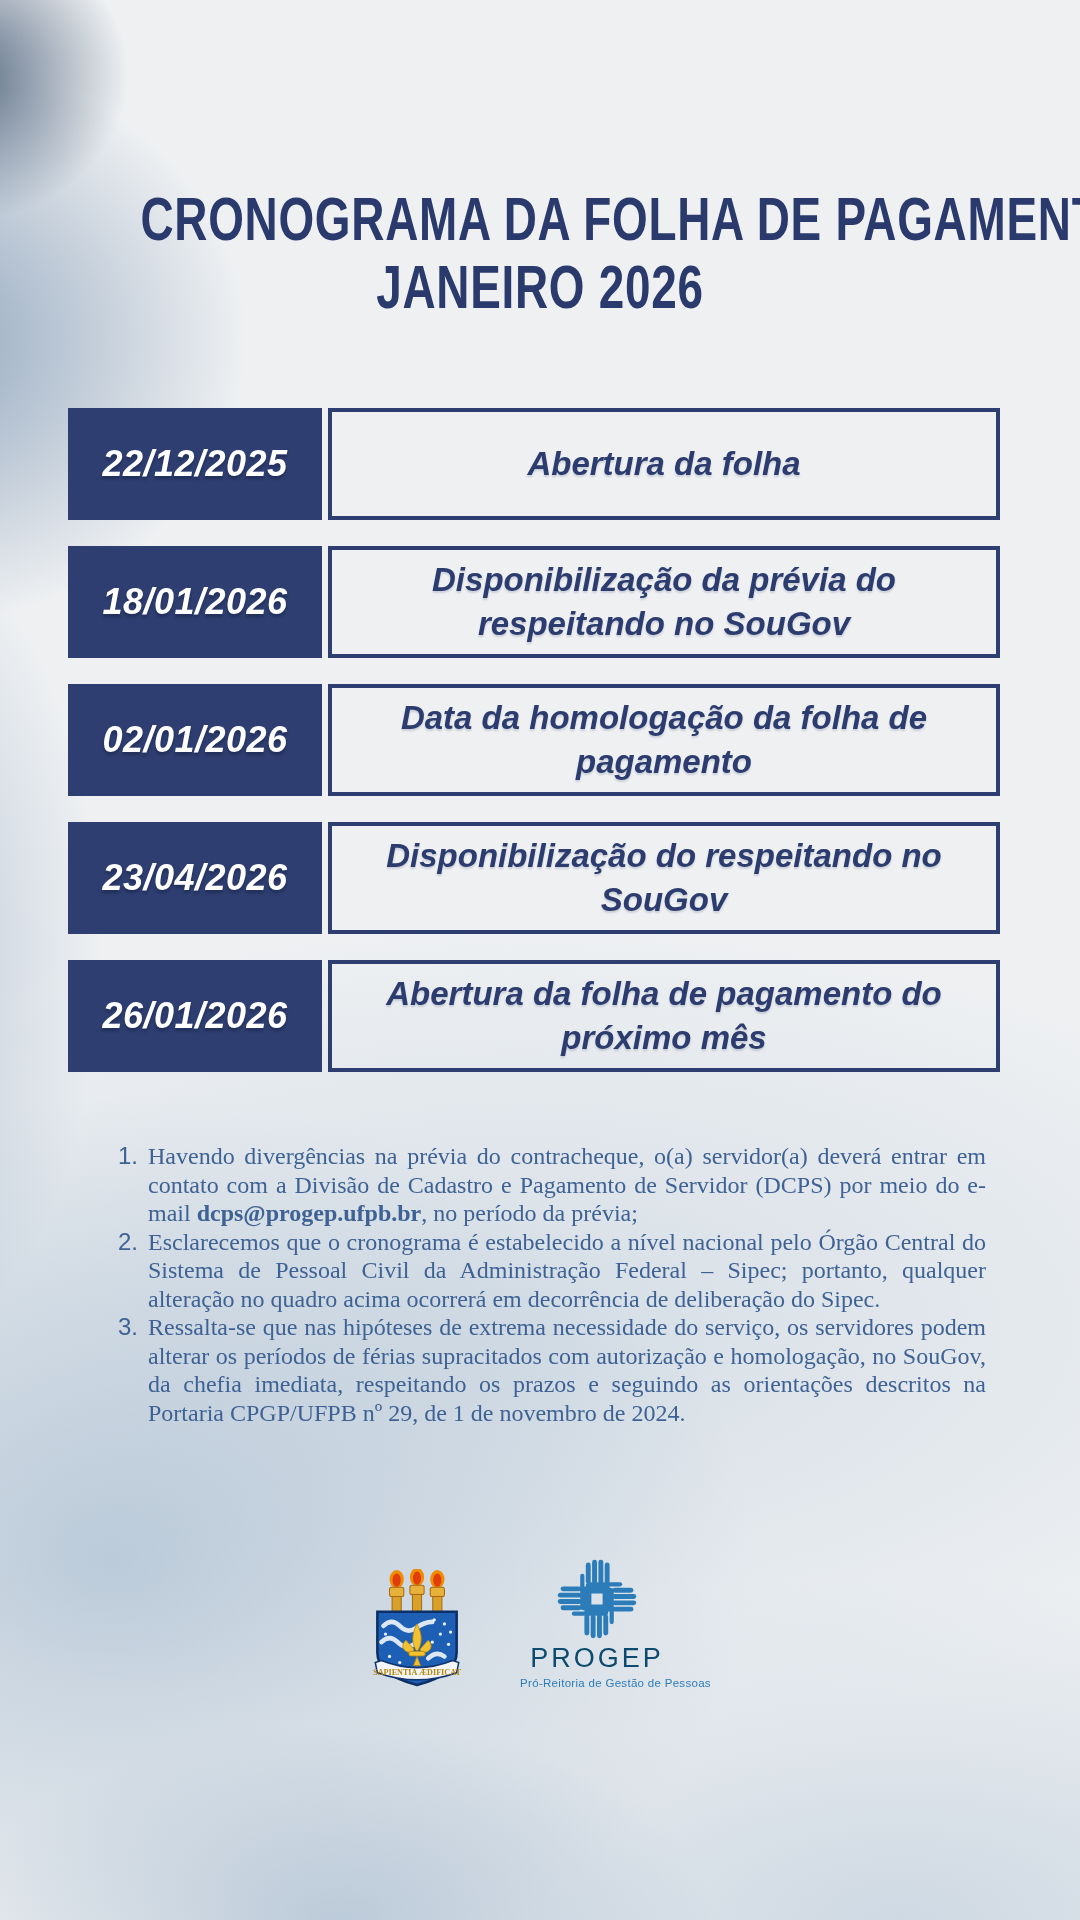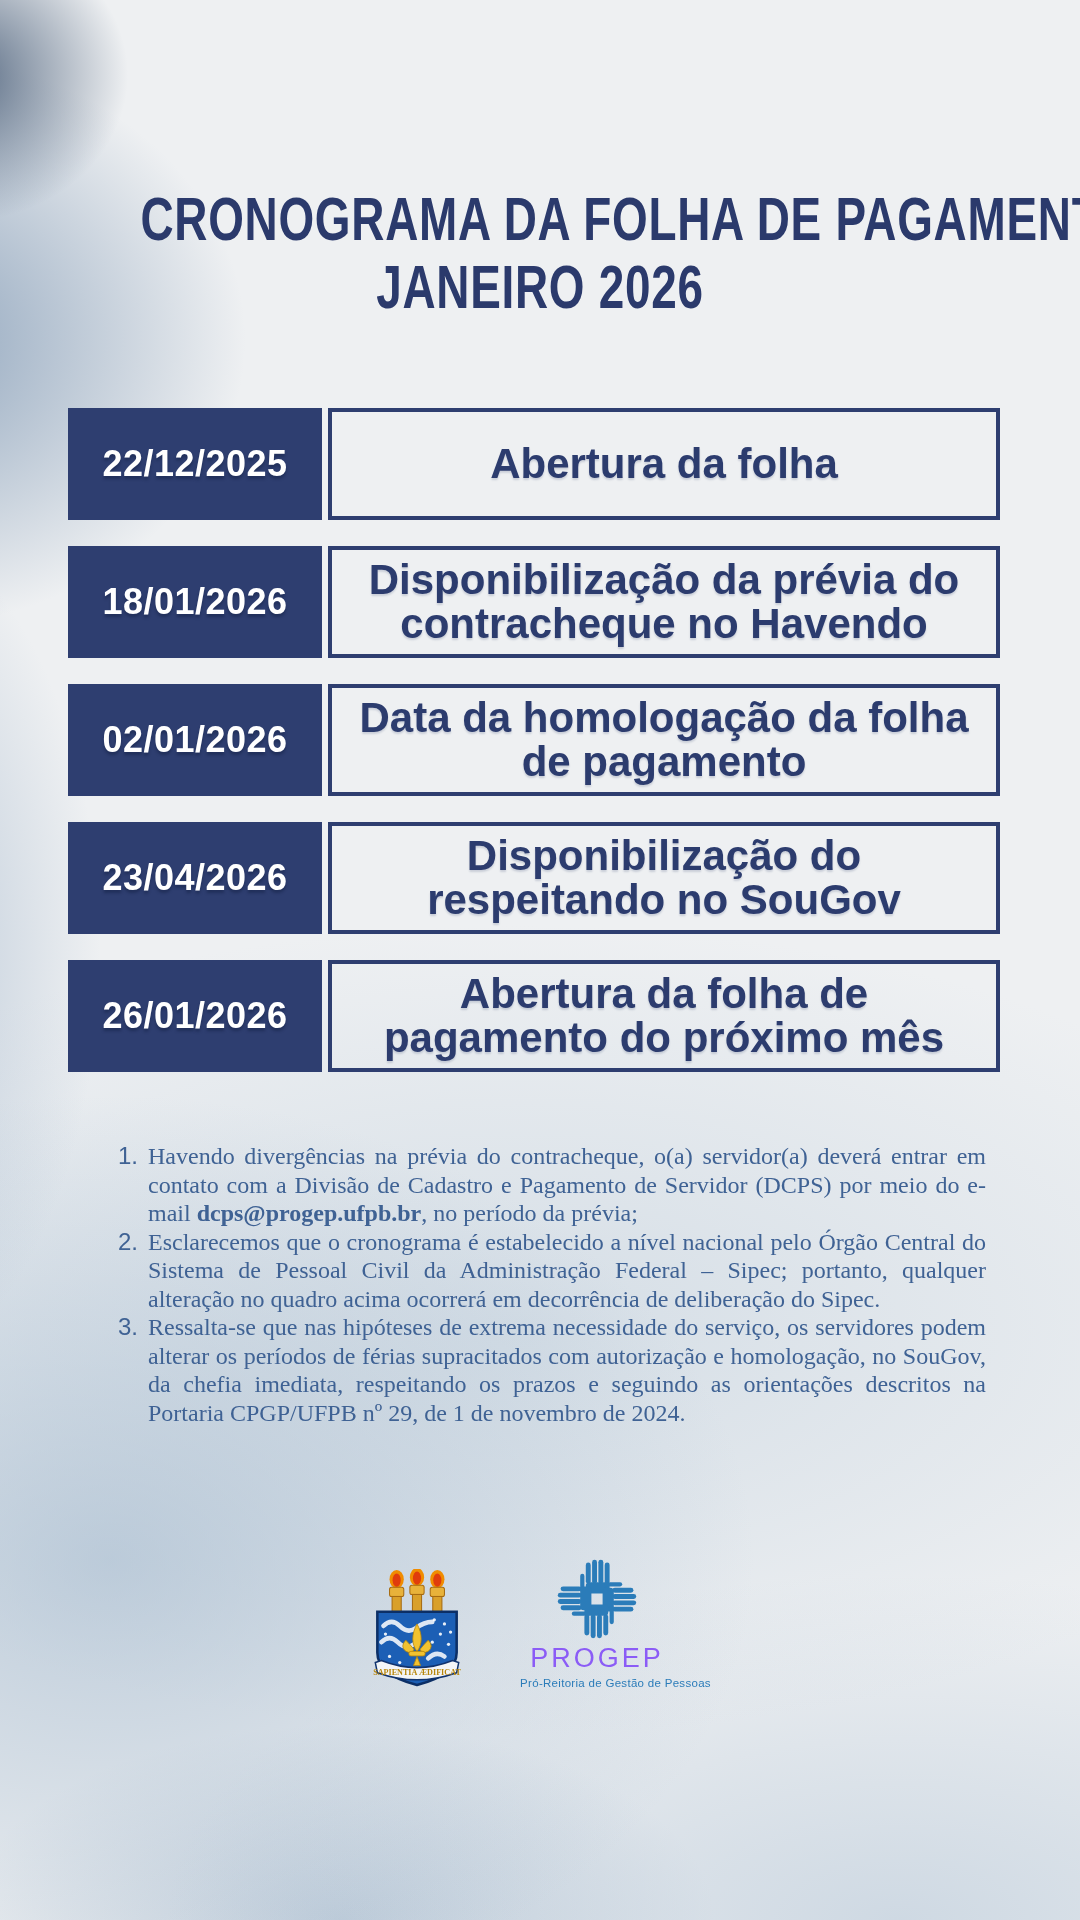--- a/index.html
+++ b/index.html
@@ -22,68 +22,68 @@
   
   .title-block { margin-top:185px; text-align:center; }
   .title-line {
     font-weight:bold; font-size:62px; line-height:68px; color:#2b3a6c;
     white-space:nowrap; transform:scaleX(0.74); transform-origin:50% 50%;
     letter-spacing:1px;
   }
 
   
   .schedule { margin-top:87px; }
-  .sched-row { display:flex; gap:6px; margin:0 0 26px 68px; width:932px; height:112px; }
+  .sched-row { display:flex; gap:6px; margin:0 0 26px 68px; width:932px; height:112px;font-style:italic; }
   .date-cell {
     width:254px; background:#2e3e70; color:#ffffff;
     font-weight:bold; font-size:36px; letter-spacing:0.5px;
     display:flex; align-items:center; justify-content:center;
     text-shadow:0 3px 3px rgba(10,20,50,0.35);
   }
   .event-cell {
     flex:1; border:4px solid #2e3e70; color:#2c3c6e;
-    font-weight:bold; font-size:42px; line-height:44px;
+    font-weight:bold; font-size:33px; line-height:44px;
     display:flex; align-items:center; justify-content:center;
     text-align:center; padding:0 26px;
     text-shadow:0 2px 2px rgba(40,55,100,0.18);
   }
 
   
   .notes { margin:70px 0 0 118px; width:868px; color:#3f6294; font-size:24px; line-height:28.5px; }
   .note { display:flex; }
   .note .marker { flex:0 0 30px; }
   .note .note-text { flex:1; text-align:justify;font-family:Liberation Serif, serif; }
   .note .note-text b { font-weight:bold; }
 
   
   .logos { margin-top:130px; display:flex; justify-content:center; align-items:flex-end; gap:18px; }
   .crest { width:96px; height:120px; }
   .progep { display:flex; flex-direction:column; align-items:center; }
   .progep-icon { width:84px; height:84px; }
-  .progep-name { font-size:27px; letter-spacing:3px; color:#8b5cf6; margin-top:2px; }
+  .progep-name { font-size:27px; letter-spacing:3px; color:#0c4a6e; margin-top:2px; }
   .progep-sub  { font-size:11.5px; letter-spacing:0.3px; color:#2b7cb9; margin-top:3px; white-space:nowrap;padding-left:37px; }
 </style>
 </head>
 <body>
 
 <div class="poster">
 
   <header class="title-block">
     <div class="title-line">CRONOGRAMA DA FOLHA DE PAGAMENTO</div>
     <div class="title-line">JANEIRO 2026</div>
   </header>
 
   <main class="schedule">
     <div class="sched-row">
       <div class="date-cell">22/12/2025</div>
       <div class="event-cell">Abertura da folha</div>
     </div>
     <div class="sched-row">
       <div class="date-cell">18/01/2026</div>
-      <div class="event-cell">Disponibilização da prévia do contracheque no Havendo</div>
+      <div class="event-cell">Disponibilização da prévia do respeitando no SouGov</div>
     </div>
     <div class="sched-row">
       <div class="date-cell">02/01/2026</div>
       <div class="event-cell">Data da homologação da folha de pagamento</div>
     </div>
     <div class="sched-row">
       <div class="date-cell">23/04/2026</div>
       <div class="event-cell">Disponibilização do respeitando no SouGov</div>
     </div>
     <div class="sched-row">

